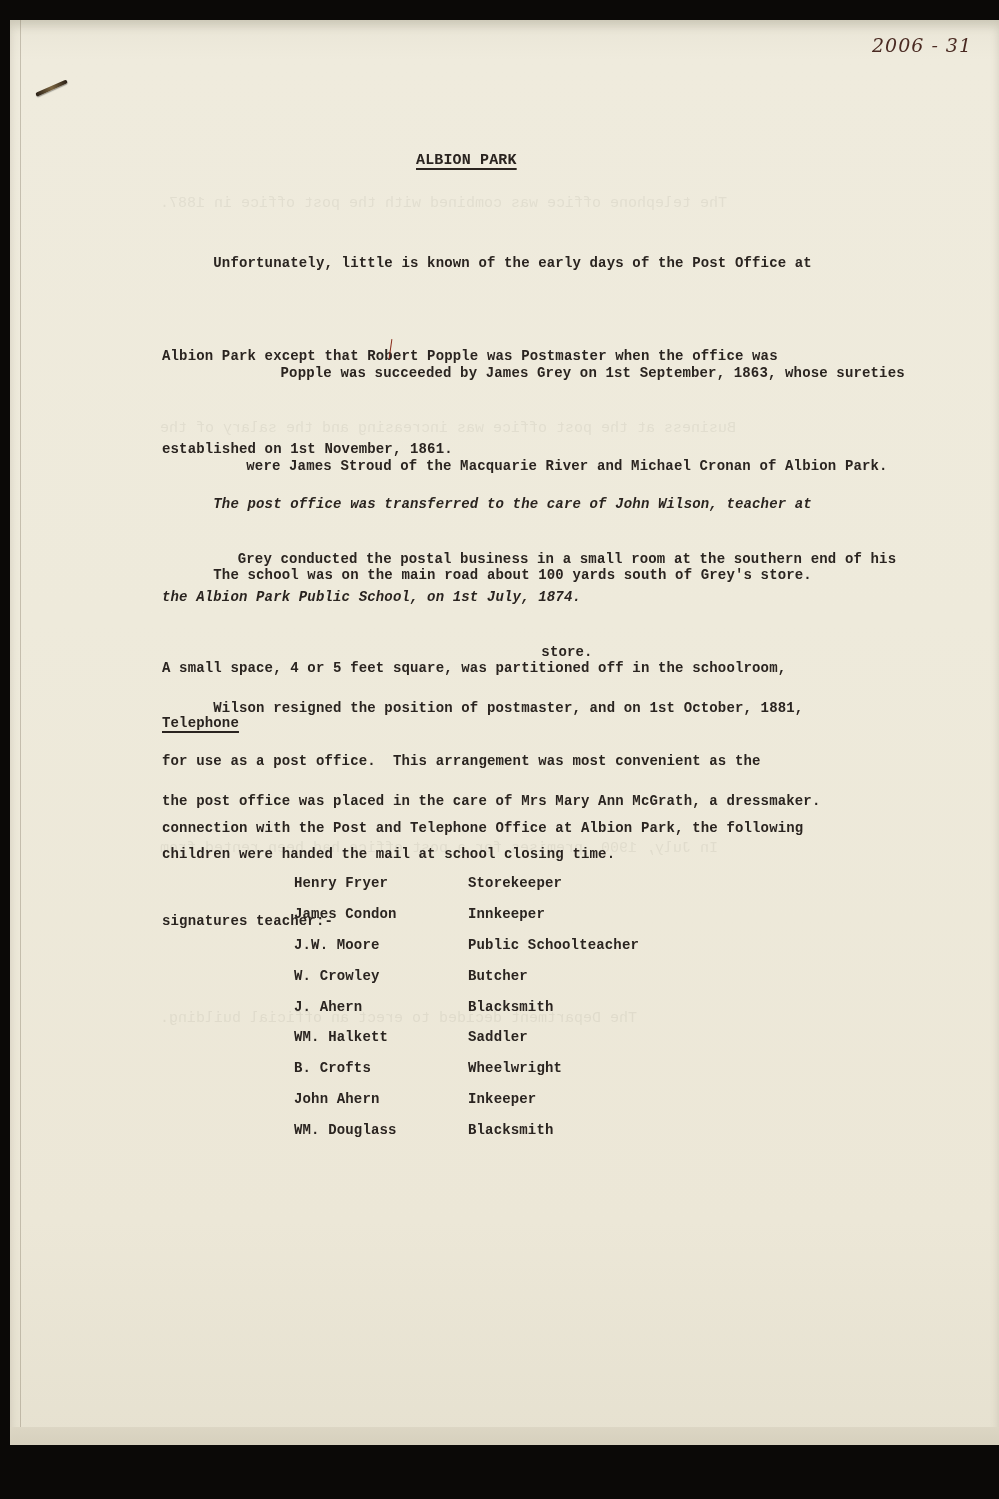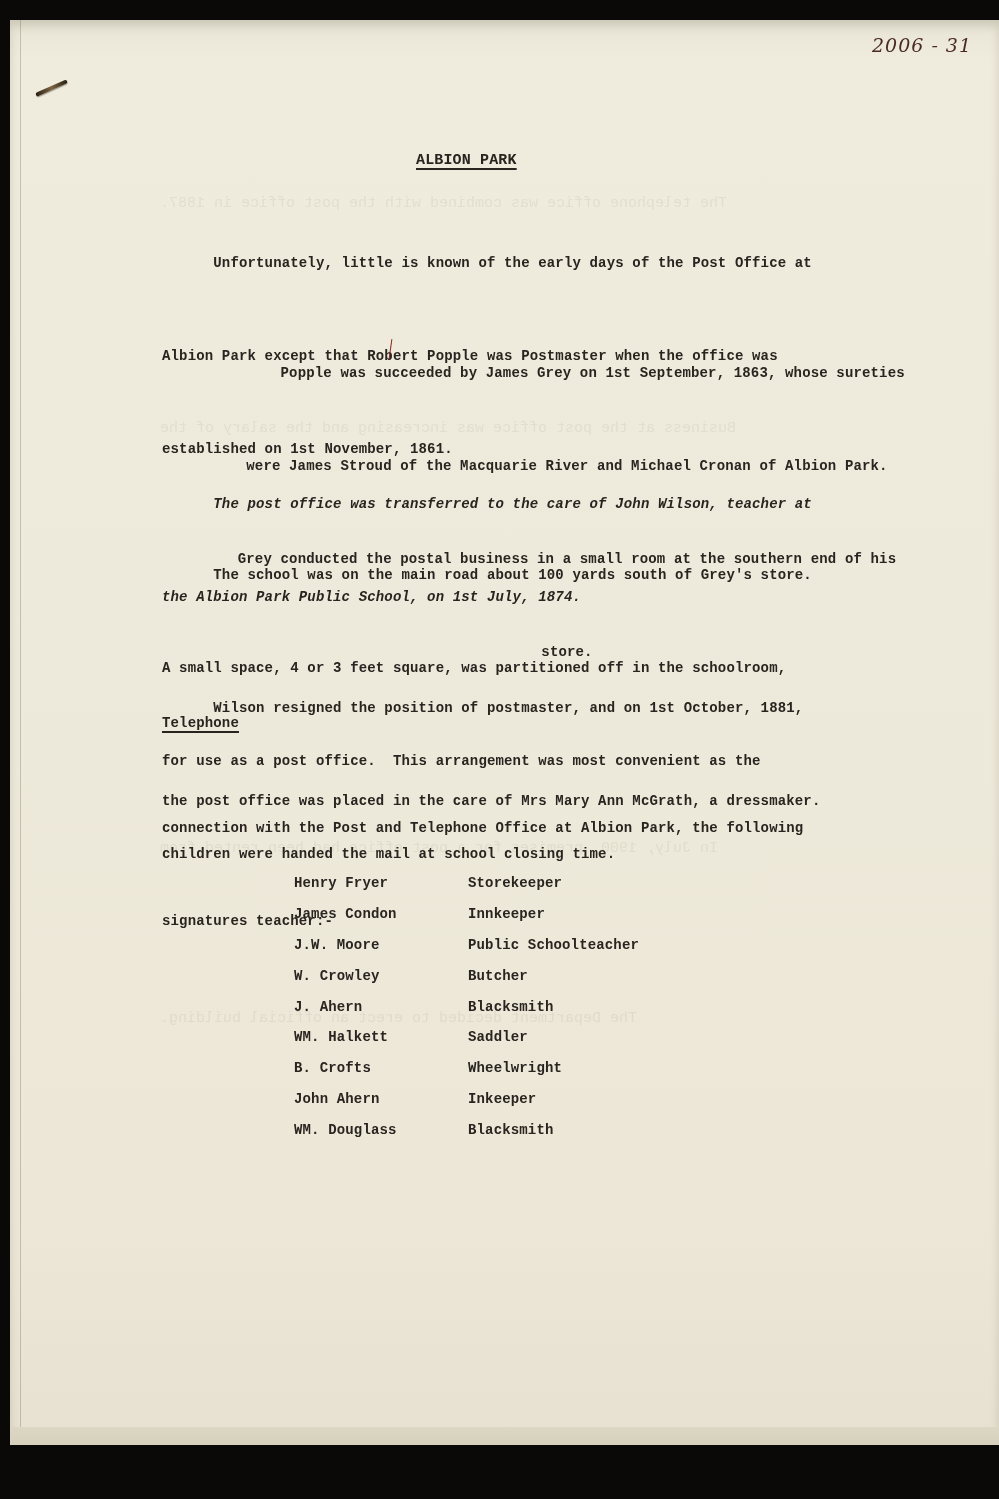--- a/index.html
+++ b/index.html
@@ -164,21 +164,21 @@
       <div>store.</div>
     </div>
 
     <div class="type para" style="top:407px;font-style:italic;">
       <div>      The post office was transferred to the care of John Wilson, teacher at</div>
       <div>the Albion Park Public School, on 1st July, 1874.</div>
     </div>
 
     <div class="type para" style="top:478px;">
       <div>      The school was on the main road about 100 yards south of Grey's store.</div>
-      <div>A small space, 4 or 3 feet square, was partitioned off in the schoolroom,</div>
+      <div>A small space, 4 or 5 feet square, was partitioned off in the schoolroom,</div>
       <div>for use as a post office.  This arrangement was most convenient as the</div>
       <div>children were handed the mail at school closing time.</div>
     </div>
 
     <div class="type para" style="top:611px;">
       <div>      Wilson resigned the position of postmaster, and on 1st October, 1881,</div>
       <div>the post office was placed in the care of Mrs Mary Ann McGrath, a dressmaker.</div>
     </div>
 
     <div class="type heading">Telephone</div>

